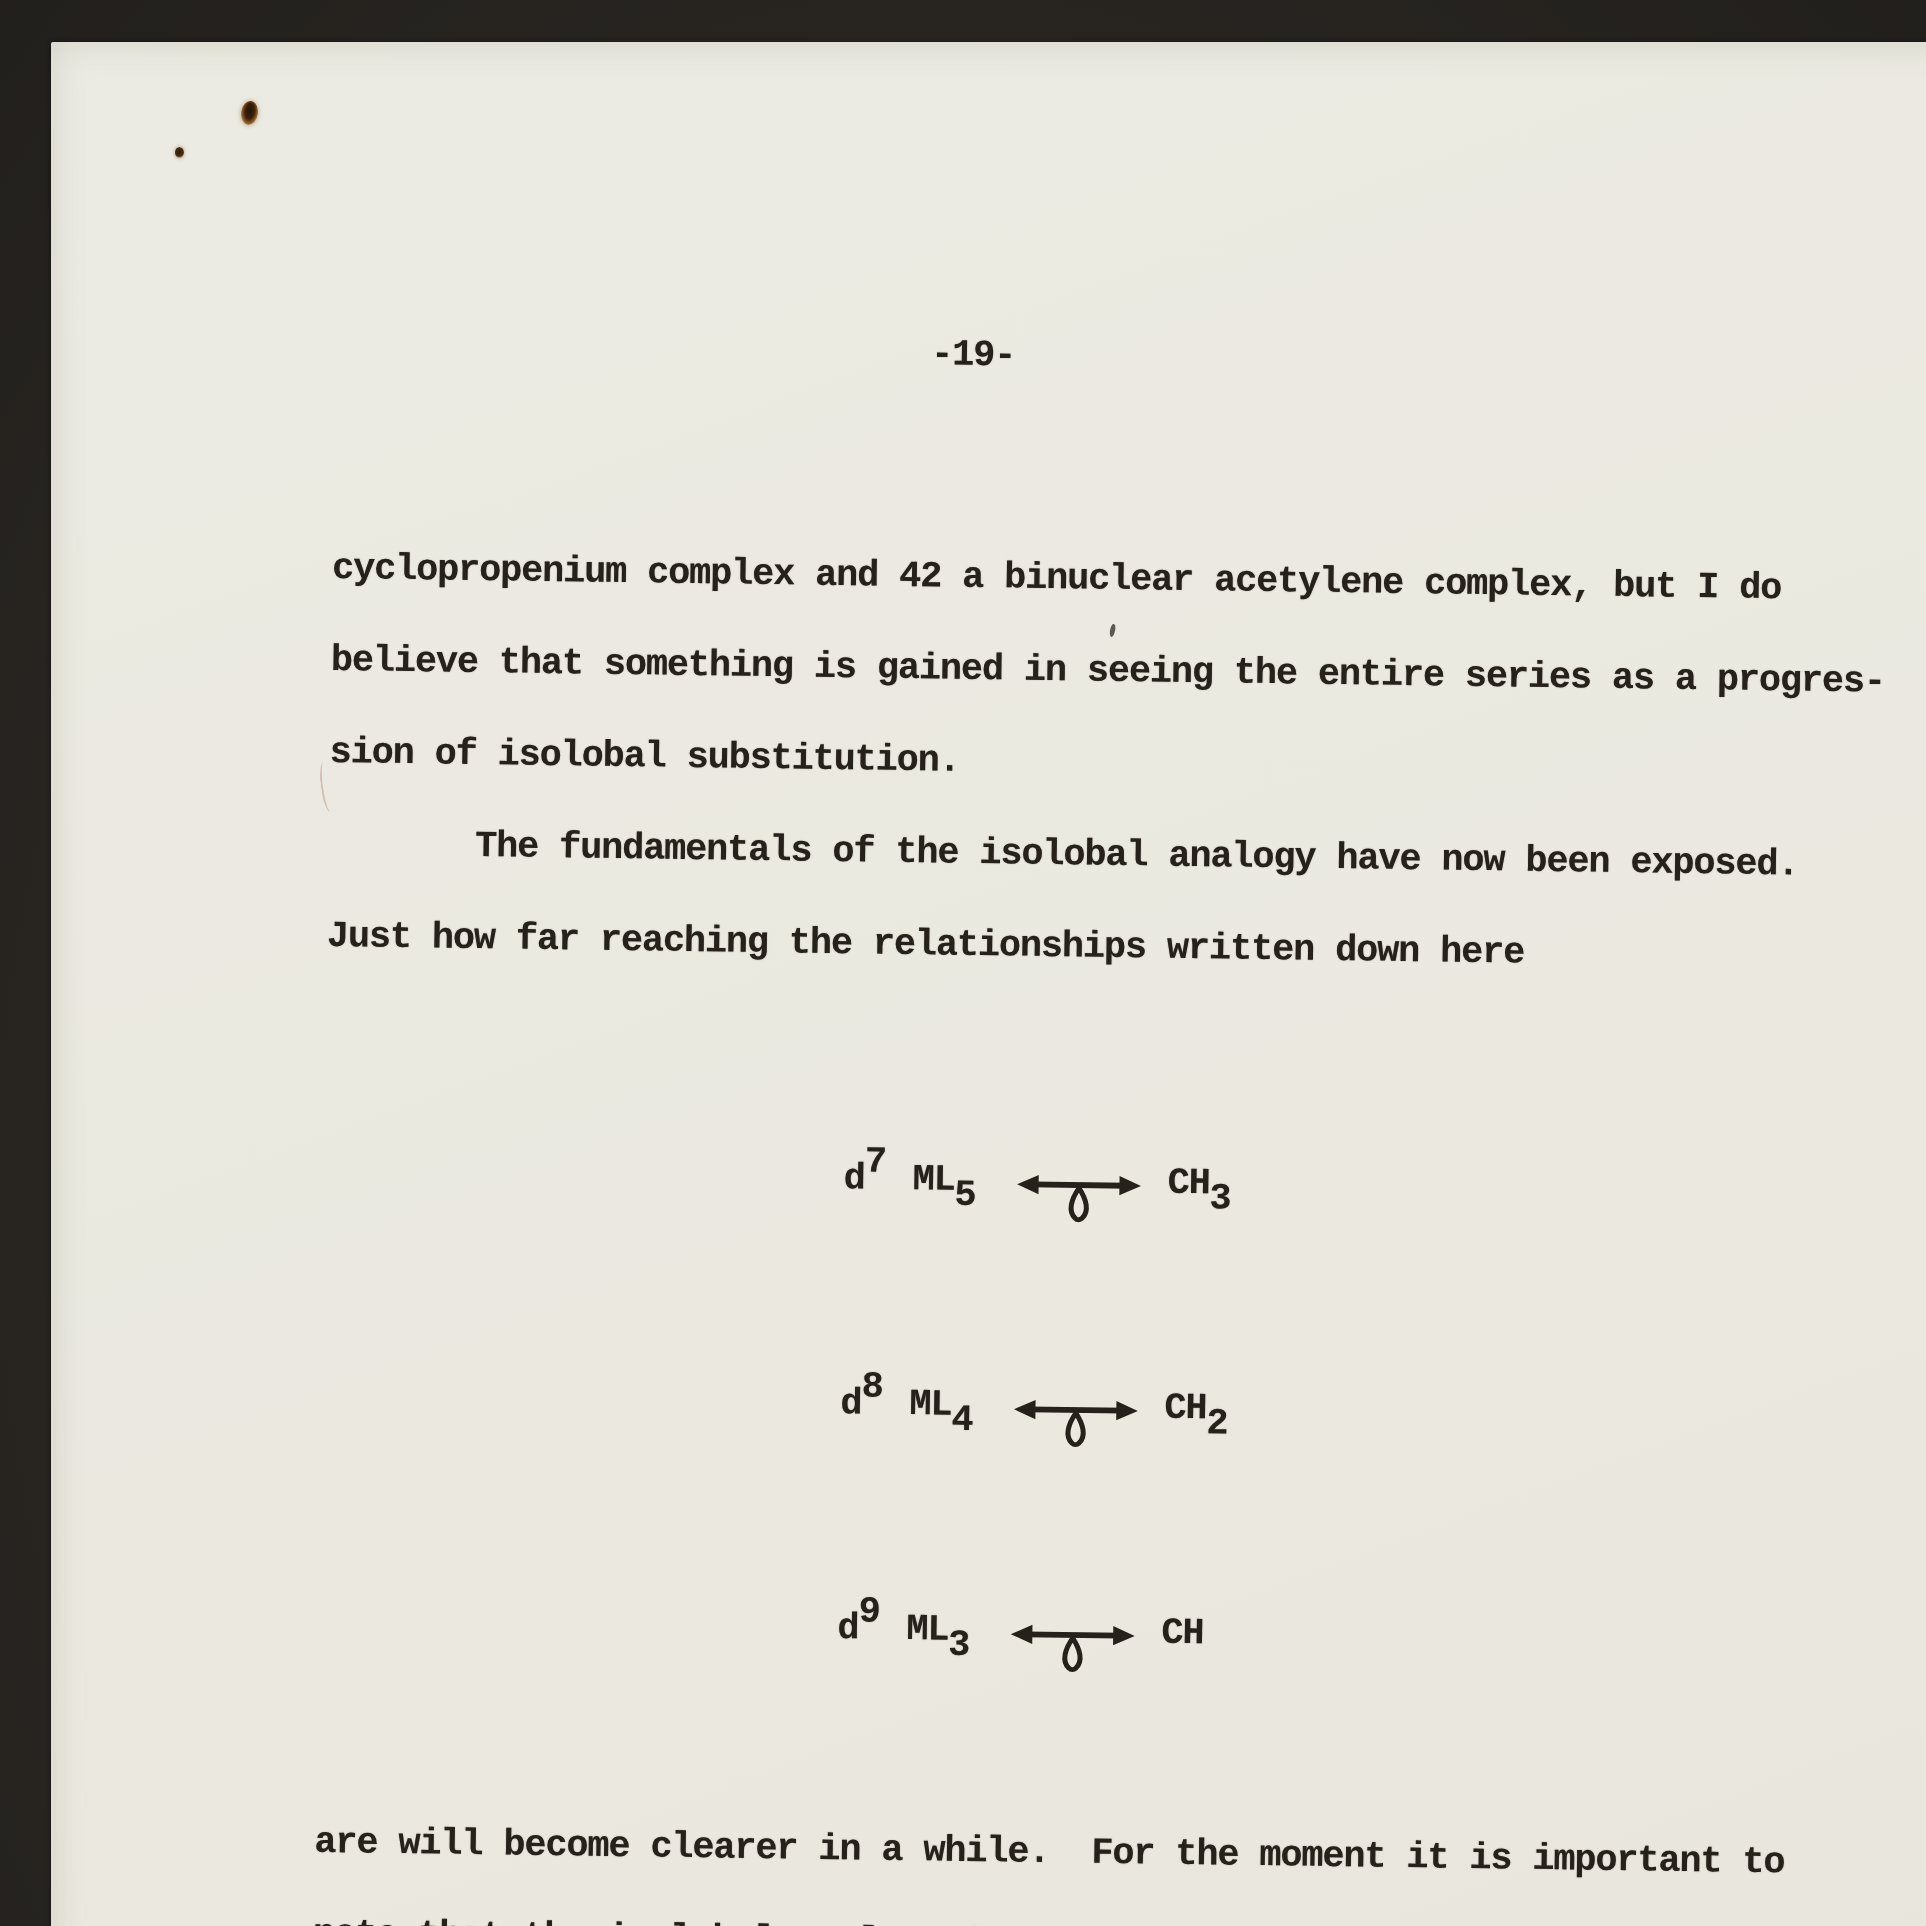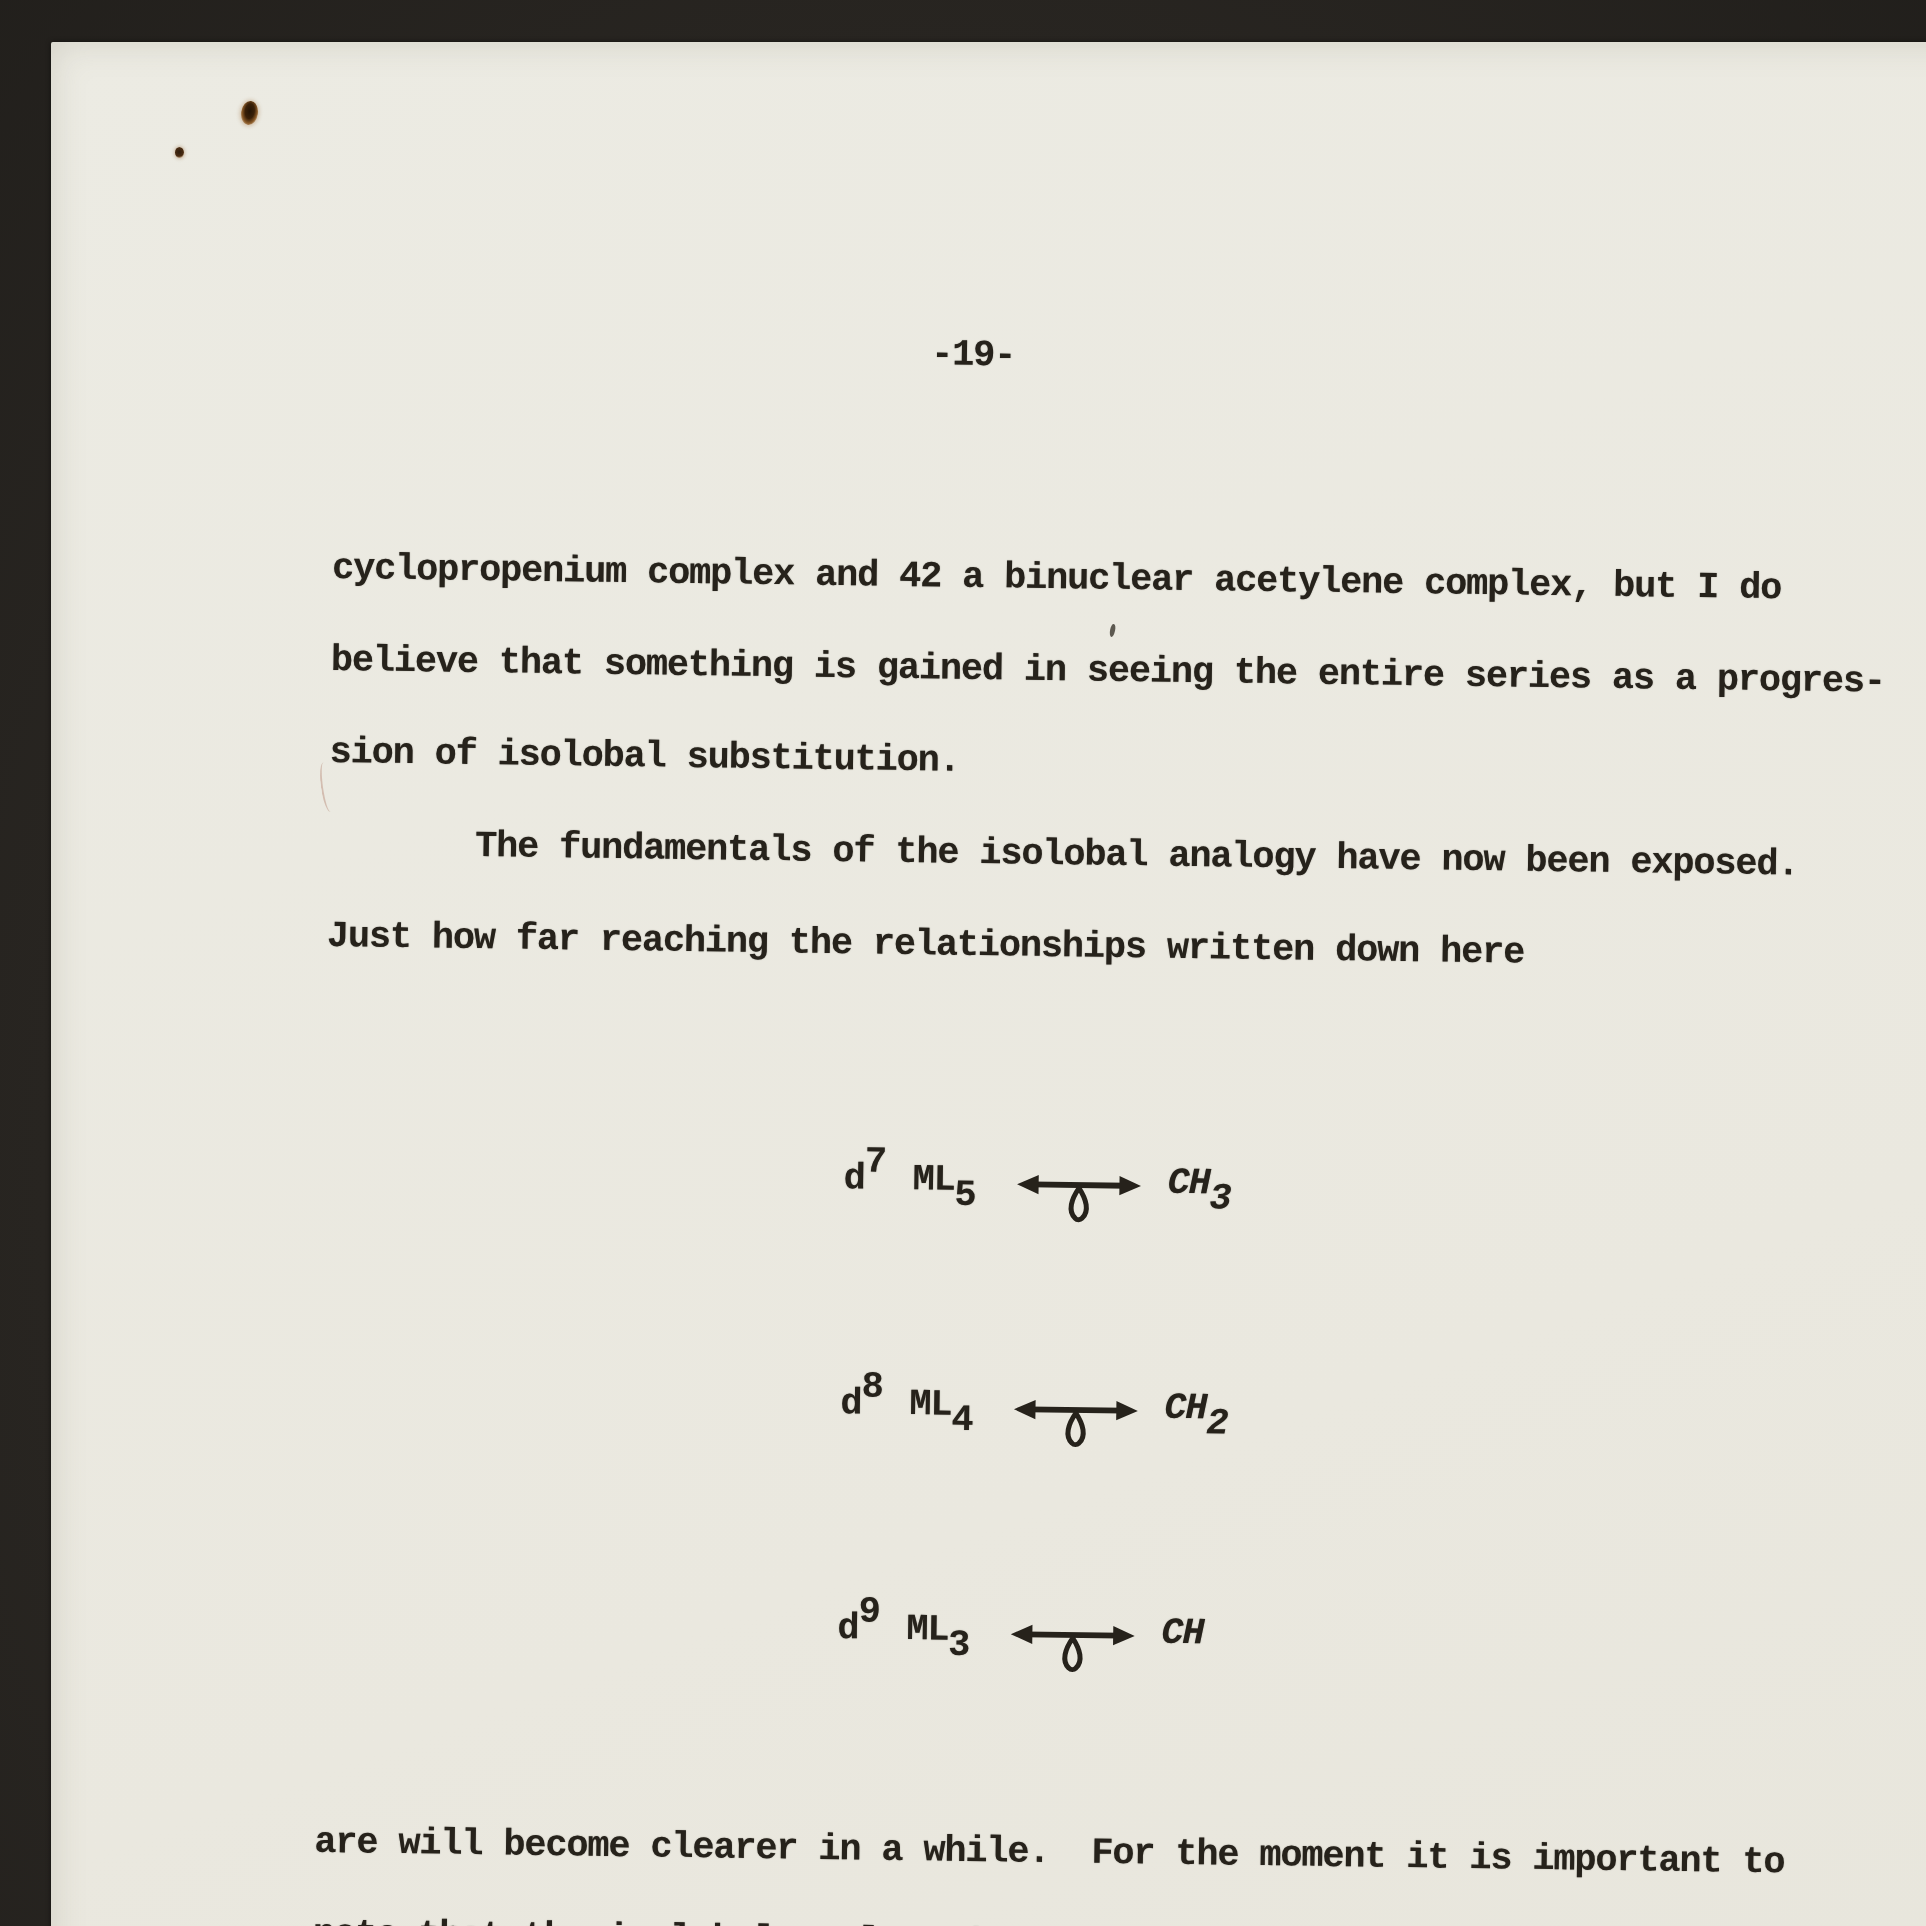--- a/index.html
+++ b/index.html
@@ -37,21 +37,21 @@
   .sub { position: relative; top:  0.42em; }
   .wavy {
     text-decoration-style: wavy;
     text-decoration-thickness: 2.7px;
     text-underline-offset: 7px;
   }
   
   .equations { margin: -6.2px 0 -23px 520px; }
   .eq-row { display: flex; align-items: flex-start; height: 99px; line-height: 54px; }
   .eq-ml  { margin-left: 27px; }
-  .eq-ch  { margin-left: 25px; font-style: italic; }
+  .eq-ch  { margin-left: 25px; }
   .iso-arrow { margin: 19.6px 0 0 40px; flex: 0 0 auto; }
   .iso-arrow line    { stroke: #26221b; stroke-width: 15; stroke-linecap: round; }
   .iso-arrow polygon { fill: #26221b; }
   .iso-arrow path    { fill: none; stroke: #26221b; stroke-width: 13; stroke-linejoin: round; }
   
   .rust { position: absolute; border-radius: 50%; }
   .rust-1 {
     left: 124px; top: 105px; width: 9.2px; height: 10.8px;
     background: radial-gradient(circle at 45% 45%, #2e1c0c 0%, #4a2c12 55%, rgba(138,90,40,0.55) 75%, rgba(138,90,40,0) 100%);
     box-shadow: 0 0 3.1px 1.2px rgba(138, 90, 40, 0.30);

